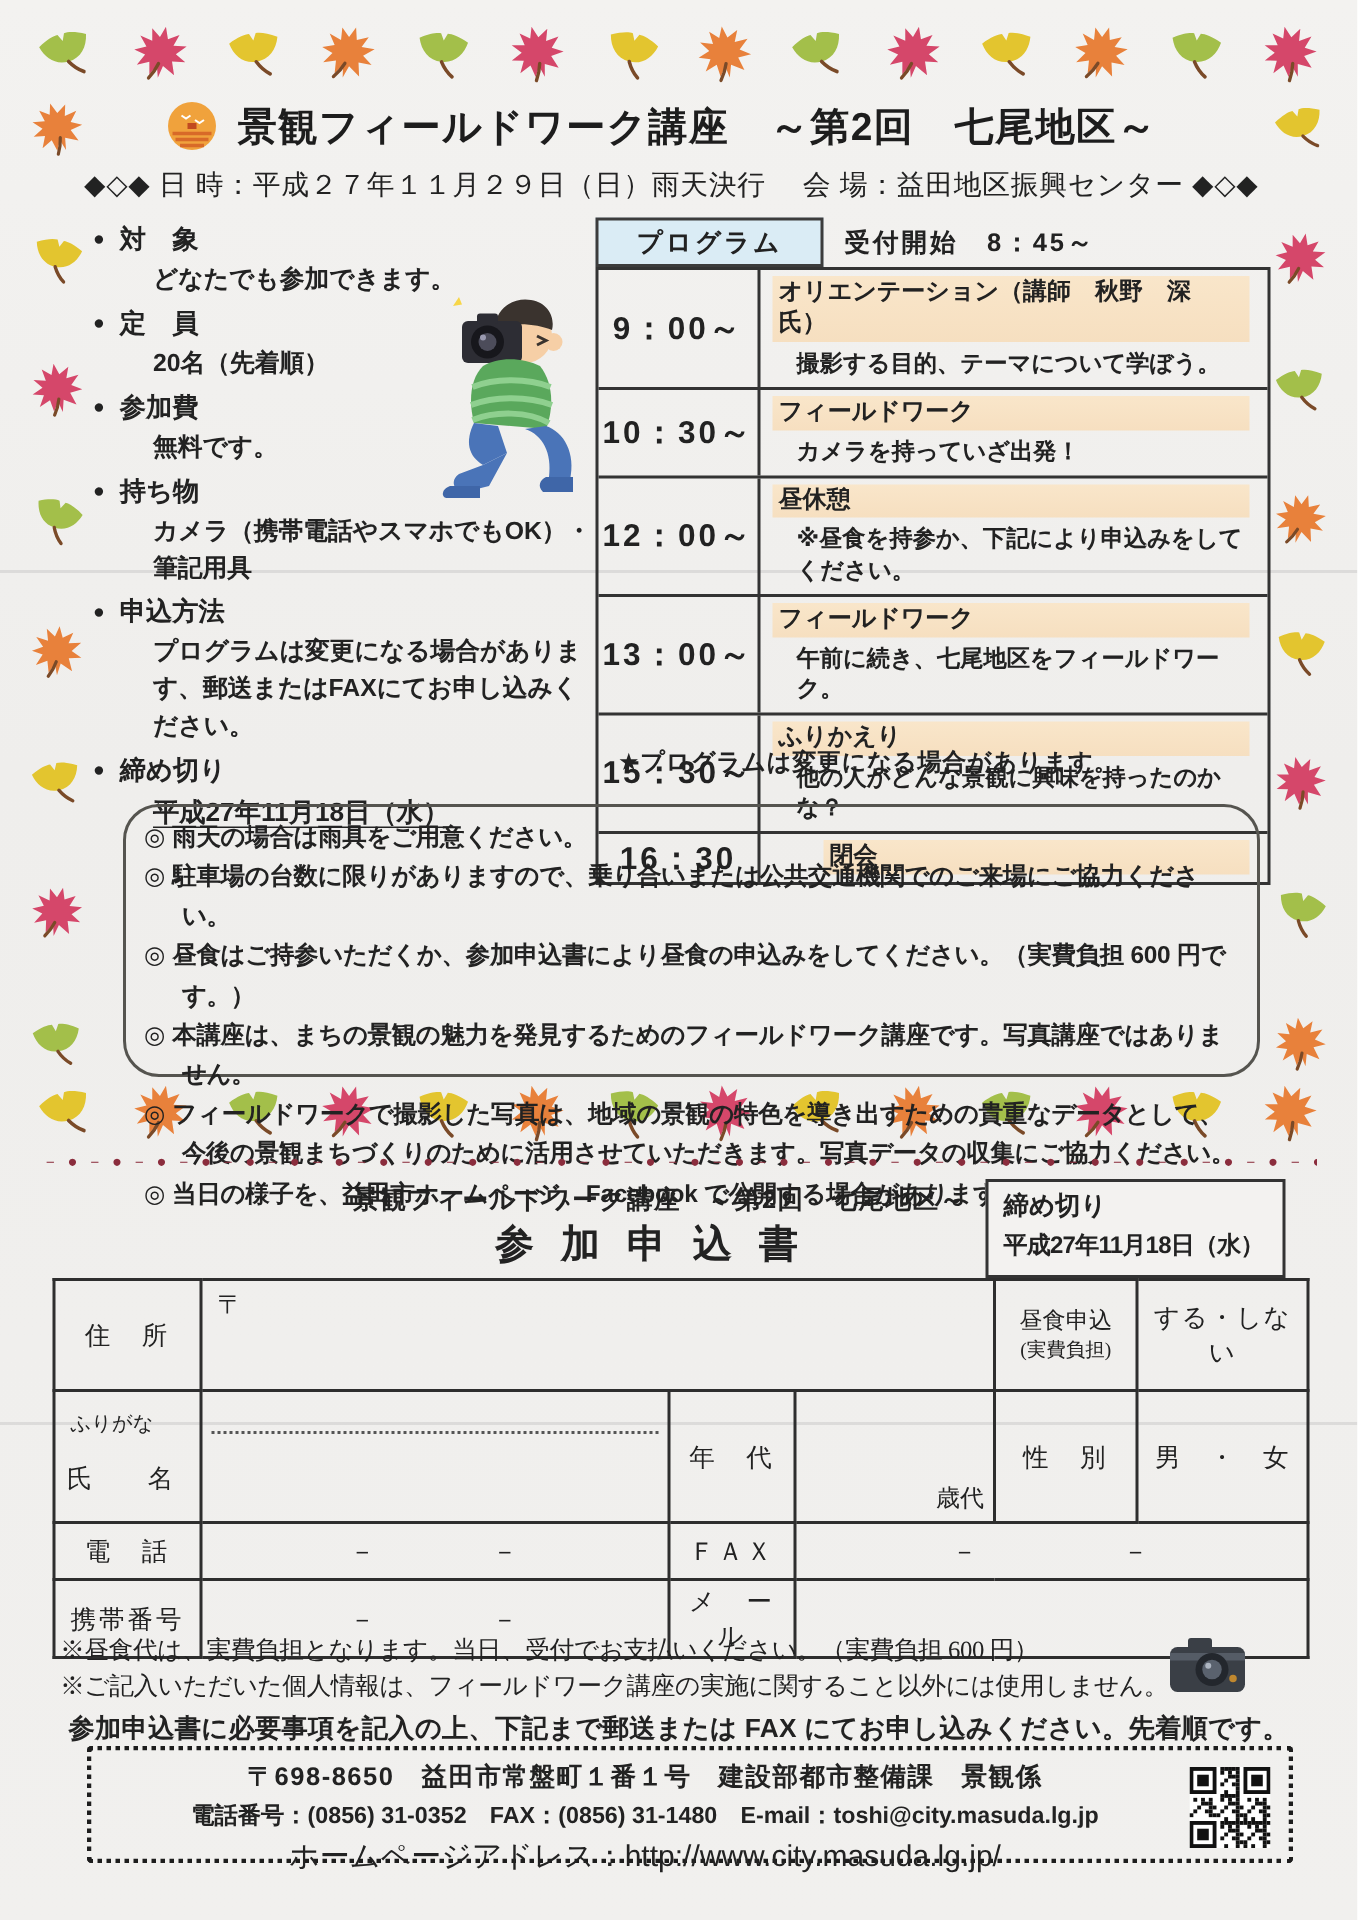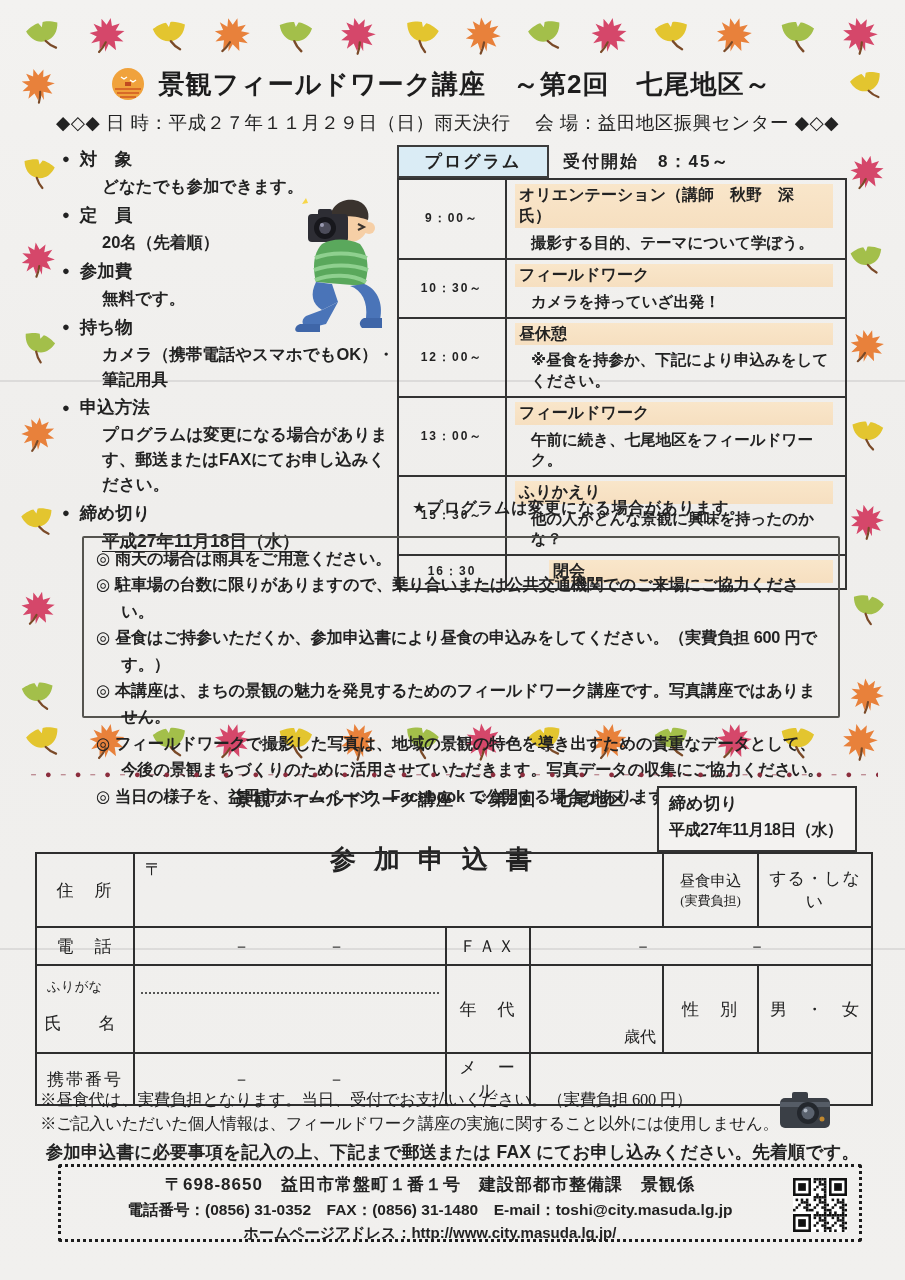--- a/index.html
+++ b/index.html
@@ -34,37 +34,37 @@
 
   
   .program { position:absolute; left:397px; top:145px; width:450px; }
   .program-header { display:flex; align-items:stretch; height:33px; }
   .program-title { width:152px; border:2px solid #3c3c3c; background:#daecf5; font-size:17px; font-weight:bold; display:flex; align-items:center; justify-content:center; letter-spacing:2px; }
   .reception { flex:1; display:flex; align-items:center; padding-left:14px; font-size:17px; font-weight:bold; letter-spacing:2px; }
   .program-table { border:2.5px solid #333; border-top:2px solid #333; }
   .program-row { display:flex; border-bottom:2px solid #333; min-height:56px; }
   .program-row:last-child { border-bottom:none;gap:34px; }
   .program-row.short { min-height:31px; }
-  .pt-time { width:108px; border-right:2px solid #333; display:flex; align-items:center; justify-content:center; font-size:12px; font-weight:bold; letter-spacing:2px; }
+  .pt-time { width:108px; border-right:2px solid #333; display:flex; align-items:center; justify-content:center; font-size:21px; font-weight:bold; letter-spacing:2px; }
   .pt-content { flex:1; padding:4px 8px 5px 8px; }
   .pt-title { font-size:16px; font-weight:bold; line-height:1.3; background:linear-gradient(180deg,#f9e6ca,#f6dfc0); padding:1px 4px; margin-right:4px; }
   .pt-detail { font-size:15.5px; font-weight:600; margin:5px 0 0 16px; line-height:1.3; }
   .program-note { position:absolute; left:412px; top:498px; font-size:16px; font-weight:bold; letter-spacing:.5px; }
 
   
-  .notices { position:absolute; left:82px; top:536px; width:758px; height:182px; border:2.5px solid #55544f; border-radius:2px; padding:7px 12px 6px 12px; }
+  .notices { position:absolute; left:82px; top:536px; width:758px; height:182px; border:2.5px solid #55544f; border-radius:24px; padding:7px 12px 6px 12px; }
   .notice-item { font-size:16.3px; font-weight:600; line-height:1.62; padding-left:1.55em; text-indent:-1.55em; letter-spacing:-.2px; }
   .notice-marker { margin-right:.3em; }
 
   
   .separator { position:absolute; top:767px; left:28px; width:850px; color:#8b2d3d; font-size:11px; letter-spacing:6px; white-space:nowrap; overflow:hidden; }
 
   
   .form-head-small { position:absolute; top:788px; left:0; width:880px; text-align:center; font-size:17px; font-weight:bold; letter-spacing:1px; }
-  .form-head-big { position:absolute; top:812px; left:0; width:880px; text-align:center; font-size:26px; font-weight:bold; letter-spacing:18px; font-family:"Liberation Serif","DejaVu Serif",serif;margin-top:30px; }
+  .form-head-big { position:absolute; top:812px; left:0; width:880px; text-align:center; font-size:26px; font-weight:bold; letter-spacing:18px; font-family:"Liberation Serif","DejaVu Serif",serif; }
   .deadline-box { position:absolute; left:657px; top:786px; width:200px; height:66px; border:2px solid #333; background:#f3f2f0; padding:4px 10px 2px 10px; }
   .deadline-box .dl1 { font-size:17px; font-weight:bold; }
   .deadline-box .dl2 { font-size:16px; font-weight:bold; margin-top:5px; letter-spacing:-.5px; }
 
   table.app { position:absolute; left:35px; top:852px; border-collapse:collapse; table-layout:fixed; width:836px; font-family:"Liberation Serif","DejaVu Serif",serif; }
   table.app td { border:2px solid #2e2e2e; vertical-align:middle; font-size:17px; padding:2px 6px; }
   td.lbl { text-align:center; letter-spacing:2px; }
   .addr-cell { vertical-align:top !important; font-size:18px; padding:4px 10px !important; }
   .lunch-lbl { font-size:15.5px !important; text-align:center; line-height:1.25; padding:2px !important; }
   .lunch-sub { font-size:13px; }
@@ -79,21 +79,21 @@
 
   .form-notes { position:absolute; left:40px; top:1088px; width:740px; font-family:"Liberation Serif","DejaVu Serif",serif; }
   .form-note-line { font-size:16.5px; line-height:1.45; letter-spacing:-.3px; }
   .camera-img { position:absolute; left:778px; top:1088px; }
 
   .cta { position:absolute; top:1140px; left:0; width:905px; text-align:center; font-size:17.5px; font-weight:bold; letter-spacing:.2px; }
 
   .footer-box { position:absolute; left:58px; top:1164px; width:804px; height:78px; border:3px dotted #1d1d1d; border-radius:3px; padding:6px 70px 4px 10px; text-align:center; }
   .footer-line1 { font-size:17px; font-weight:bold; letter-spacing:1px; }
   .footer-line2 { font-size:15.5px; font-weight:bold; margin-top:4px; }
-  .footer-line3 { font-size:15px; font-weight:bold; margin-top:3px; }
+  .footer-line3 { font-size:20px; font-weight:normal; margin-top:3px; }
   .qr { position:absolute; right:12px; top:11px; }
 
   .hidden-defs { position:absolute; width:0; height:0; overflow:hidden; }
 </style>
 </head>
 <body>
 
 <svg class="hidden-defs" xmlns="http://www.w3.org/2000/svg">
   <defs>
     <symbol id="sym-maple" viewBox="0 0 32 32">
@@ -438,40 +438,40 @@
     <tbody>
         <tr style="height:74px">
       <td class="lbl">住　所</td>
       <td class="addr-cell" colspan="3">〒</td>
       <td class="lunch-lbl">
         <span>昼食申込</span><br>
         <span class="lunch-sub">(実費負担)</span>
       </td>
       <td class="choice">する・しない</td>
     </tr>
-    <tr style="height:38px">
-      <td class="lbl">電　話</td>
-      <td class="dash-cell">－　　　　－</td>
-      <td class="lbl">ＦＡＸ</td>
-      <td class="dash-cell" colspan="3">－　　　　　－</td>
-    </tr>
     <tr style="height:88px">
       <td>
         <span class="fn-label">ふりがな</span>
         <span class="nm-label">氏　名</span>
       </td>
       <td class="name-cell">
             <div class="furigana-line"></div>
           </td>
       <td class="lbl">年　代</td>
       <td class="age-blank">
             <span class="age-suffix">歳代</span>
           </td>
       <td class="lbl">性　別</td>
       <td class="choice">男　・　女</td>
+    </tr>
+    <tr style="height:38px">
+      <td class="lbl">電　話</td>
+      <td class="dash-cell">－　　　　－</td>
+      <td class="lbl">ＦＡＸ</td>
+      <td class="dash-cell" colspan="3">－　　　　　－</td>
     </tr>
     <tr style="height:38px">
       <td class="lbl">携帯番号</td>
       <td class="dash-cell">－　　　　－</td>
       <td class="lbl">メ　ー　ル</td>
       <td colspan="3"></td>
     </tr>
   </tbody>
     </table>
 

